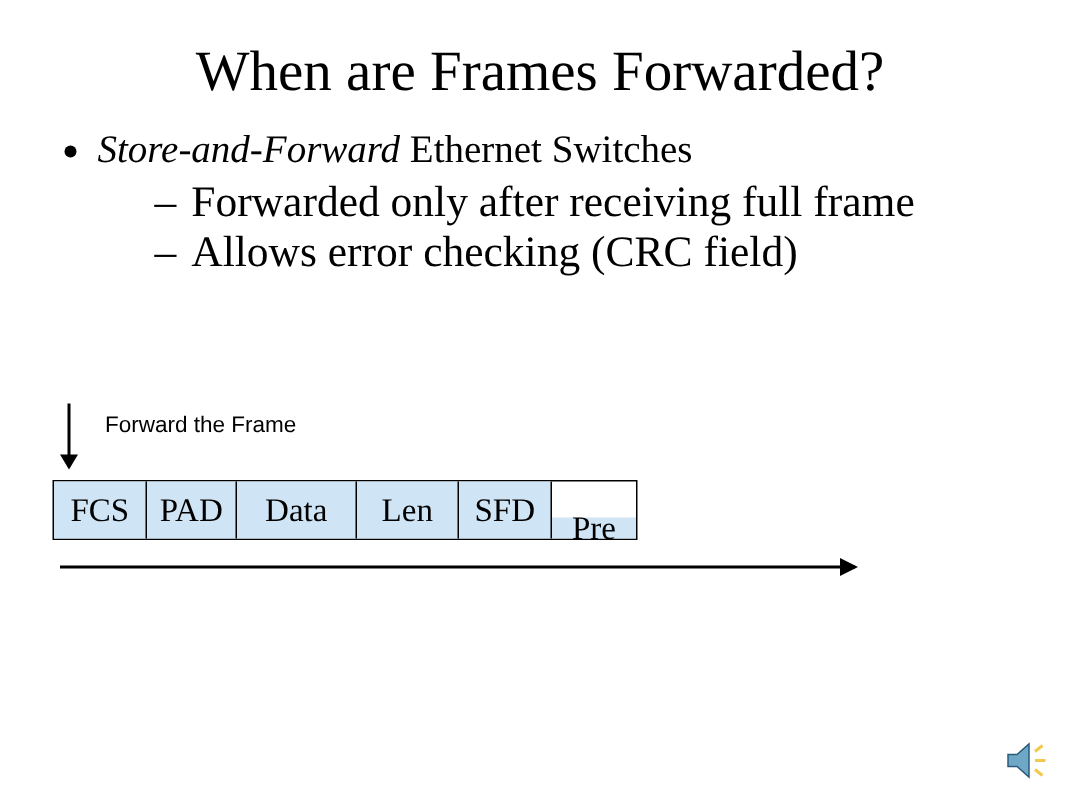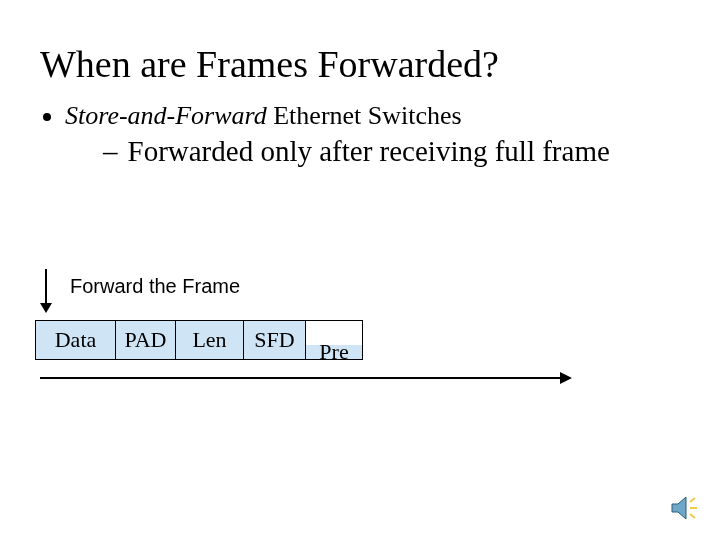--- a/index.html
+++ b/index.html
@@ -11,22 +11,22 @@
     background: #fff;
     color: #000;
     position: relative;
     overflow: hidden;
   }
   .slide {
     padding: 20px 40px 0 40px;
   }
   .title {
     font-size: 38px;
-    text-align: left;
-    margin: 22px 0 15px 0;
+    text-align: center;
+    margin: 6px 0 15px 0;
     font-weight: normal;
   }
   ul.top {
     margin: 0 0 0 25px;
     padding: 0;
     font-size: 26px;
   }
   ul.top > li { margin-bottom: 4px; }
   ul.sub {
     list-style: none;
@@ -43,21 +43,21 @@
     position: absolute;
     left: 35px;
     top: 275px;
     width: 650px;
   }
   .forward-label {
     position: absolute;
     left: 35px;
     top: 0;
     font-family: Arial, Helvetica, sans-serif;
-    font-size: 20px;
+    font-size: 15px;
   }
   .down-arrow {
     position: absolute;
     left: 10px;
     top: -6px;
     width: 2px;
     height: 42px;
     background: #000;
   }
   .down-arrow::after {
@@ -124,32 +124,34 @@
 </head>
 <body>
 
 <div class="slide">
   <h1 class="title">When are Frames Forwarded?</h1>
   <ul class="top">
     <li>
       <span class="italic">Store-and-Forward</span><span> Ethernet Switches</span>
       <ul class="sub">
         <li>Forwarded only after receiving full frame</li>
+        <li>Allows error checking (CRC field)</li>
       </ul>
     </li>
   </ul>
 </div>
 
 <div class="diagram-area">
   <div class="down-arrow"></div>
   <div class="forward-label">Forward the Frame</div>
 
   <div class="frame-row">
+    <div class="cell c-fcs">FCS</div>
+    <div class="cell c-pad">PAD</div>
     <div class="cell c-data">Data</div>
-    <div class="cell c-pad">PAD</div>
     <div class="cell c-len">Len</div>
     <div class="cell c-sfd">SFD</div>
     <div class="cell c-pre">Pre</div>
   </div>
 
   <div class="h-arrow"></div>
 </div>
 
 <div class="speaker-icon">
   <svg width="32" height="28" viewBox="0 0 32 28">

